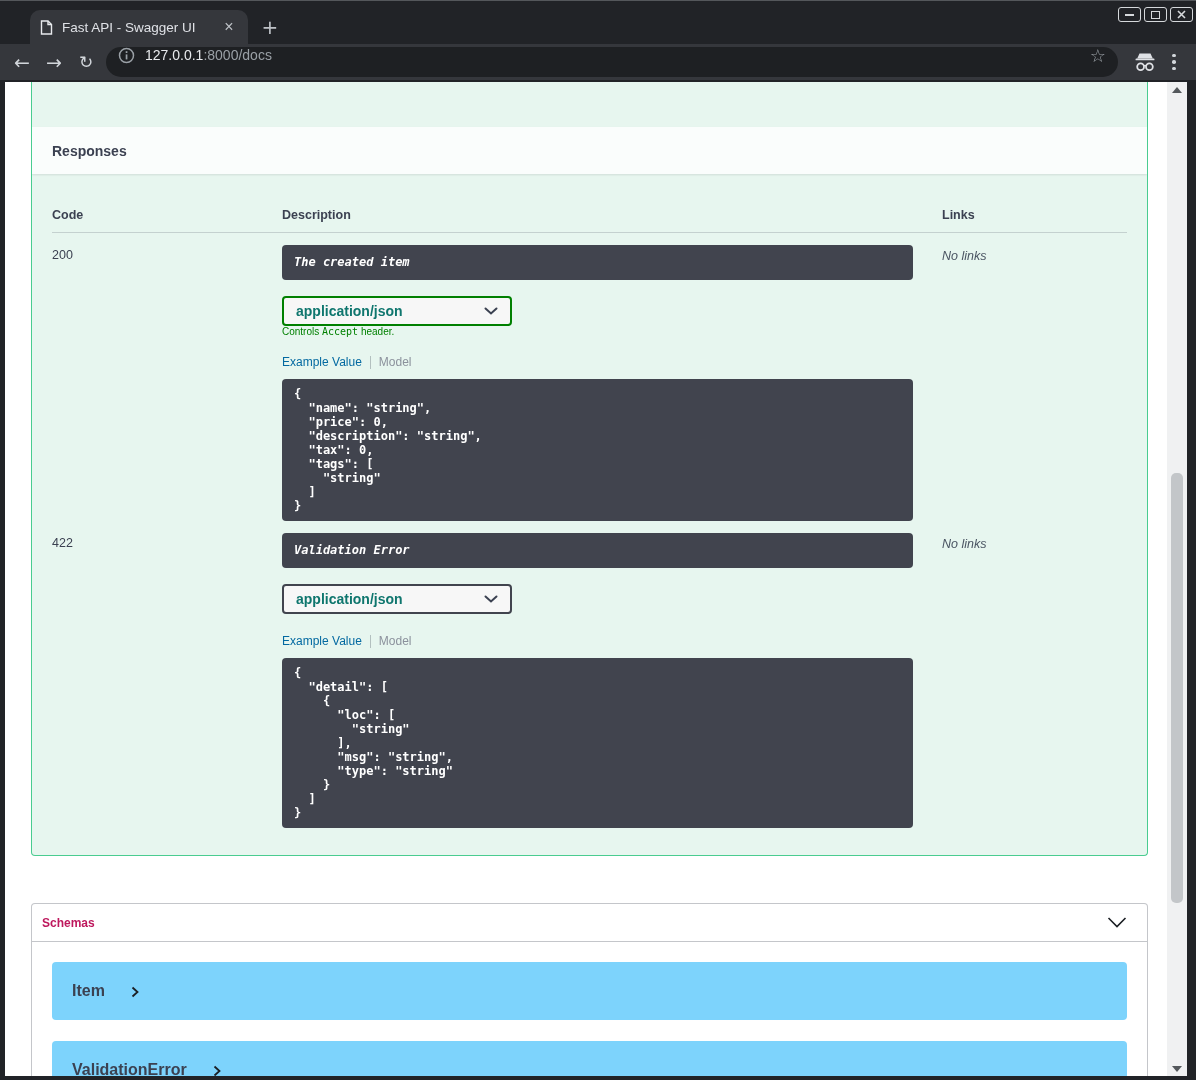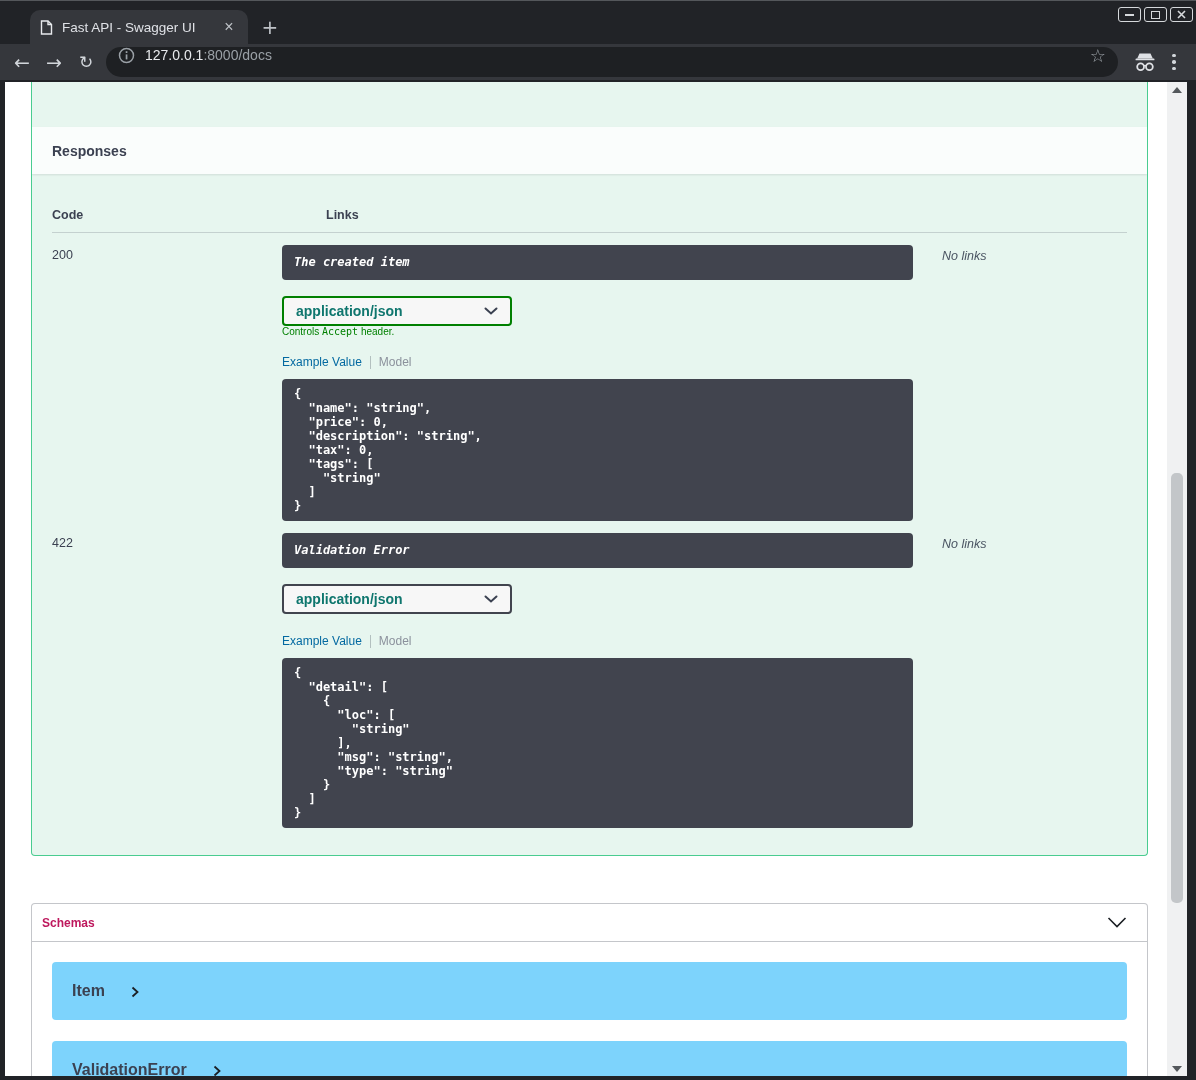--- a/index.html
+++ b/index.html
@@ -58,21 +58,21 @@
     border-radius:0 0 4px 4px; overflow:hidden;
   }
   .responses-header {
     margin-top:45px; height:47px; background:rgba(255,255,255,.8);
     box-shadow:0 1px 2px rgba(0,0,0,.1);
     display:flex; align-items:center; padding-left:20px;
   }
   .responses-title { font-size:14px; font-weight:bold; color:#3b4151; }
   .responses-table { padding:20px; }
   .thead, .trow { display:grid; grid-template-columns:230px 660px 1fr; }
-  .thead { padding:14px 0 10px; border-bottom:1px solid rgba(59,65,81,.2);gap:44px; }
+  .thead { padding:14px 0 10px; border-bottom:1px solid rgba(59,65,81,.2); }
   .th { font-size:12.5px; font-weight:bold; color:#3b4151; }
   .trow { padding-top:12px; }
   .td-code { font-size:12.5px; color:#3b4151; padding-top:3px; }
   .td-links { font-size:12.5px; color:#4b5563; font-style:italic; padding-top:4px; }
 
   .md-box {
     width:631px; background:#41444e; border-radius:4px; padding:10px 12px;
     color:#fff; font-family:"DejaVu Sans Mono", monospace;
     font-style:italic; font-weight:bold; font-size:12px; line-height:15px; height:35px;
   }
@@ -176,20 +176,21 @@
 
 <div class="content">
 
   <div class="opblock">
     <div class="responses-header">
       <span class="responses-title">Responses</span>
     </div>
     <div class="responses-table">
       <div class="thead">
         <span class="th">Code</span>
+        <span class="th">Description</span>
         <span class="th">Links</span>
       </div>
 
       <div class="trow">
         <div class="td-code">200</div>
         <div>
           <div class="md-box">The created item</div>
           <div class="media-select accept">
             <span class="media-label">application/json</span>
             <svg width="14" height="8" viewBox="0 0 14 8">

